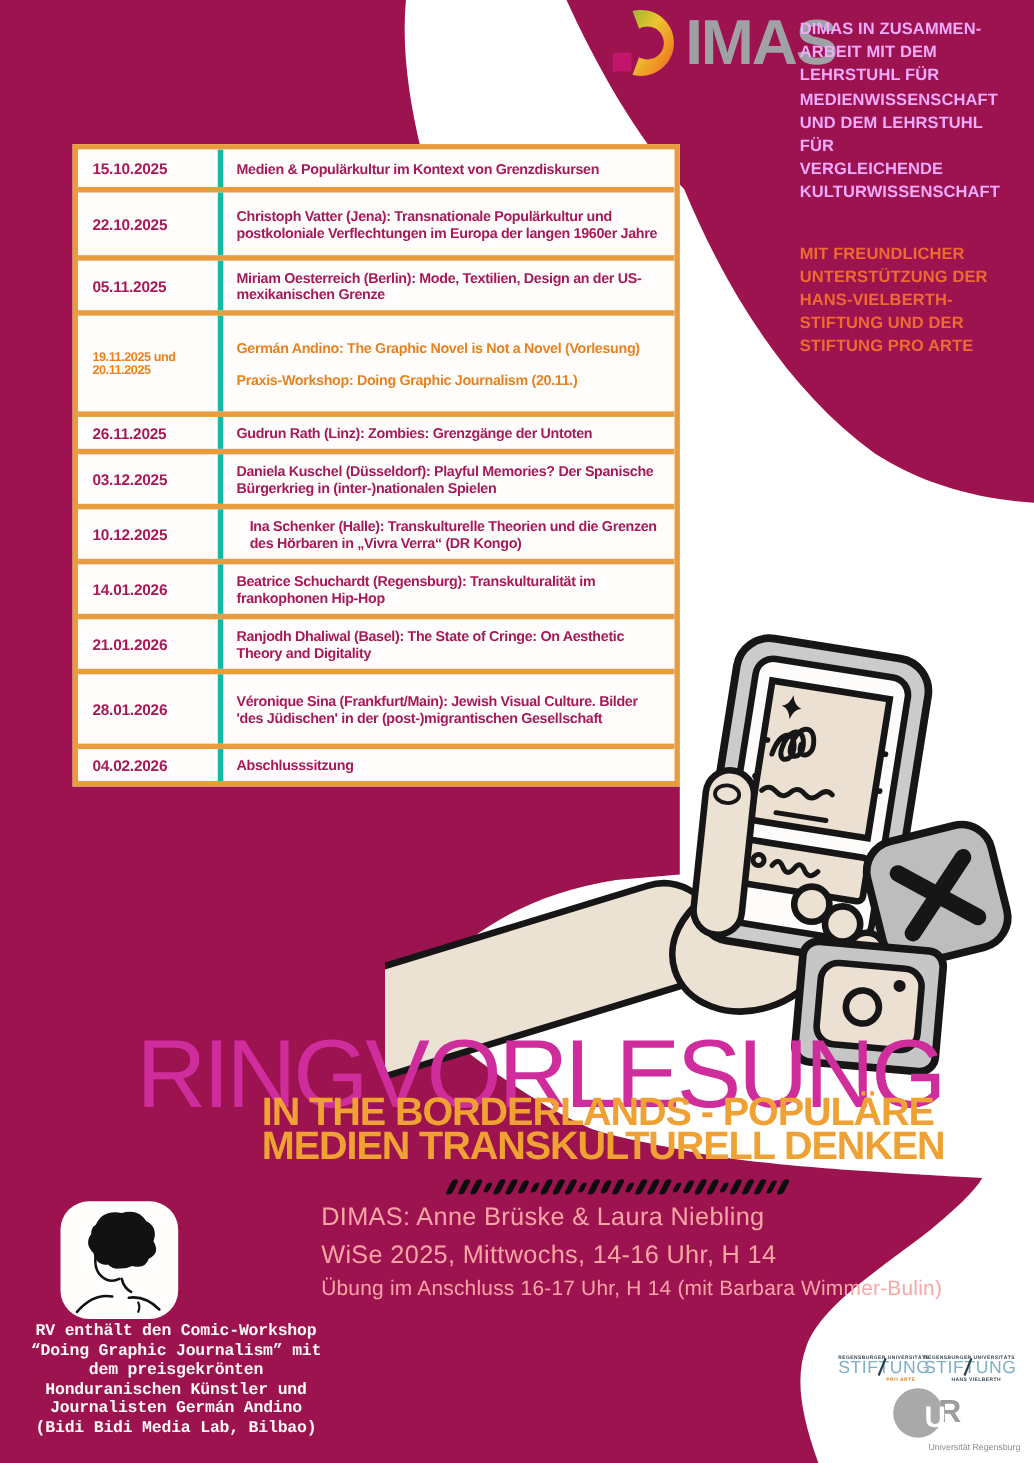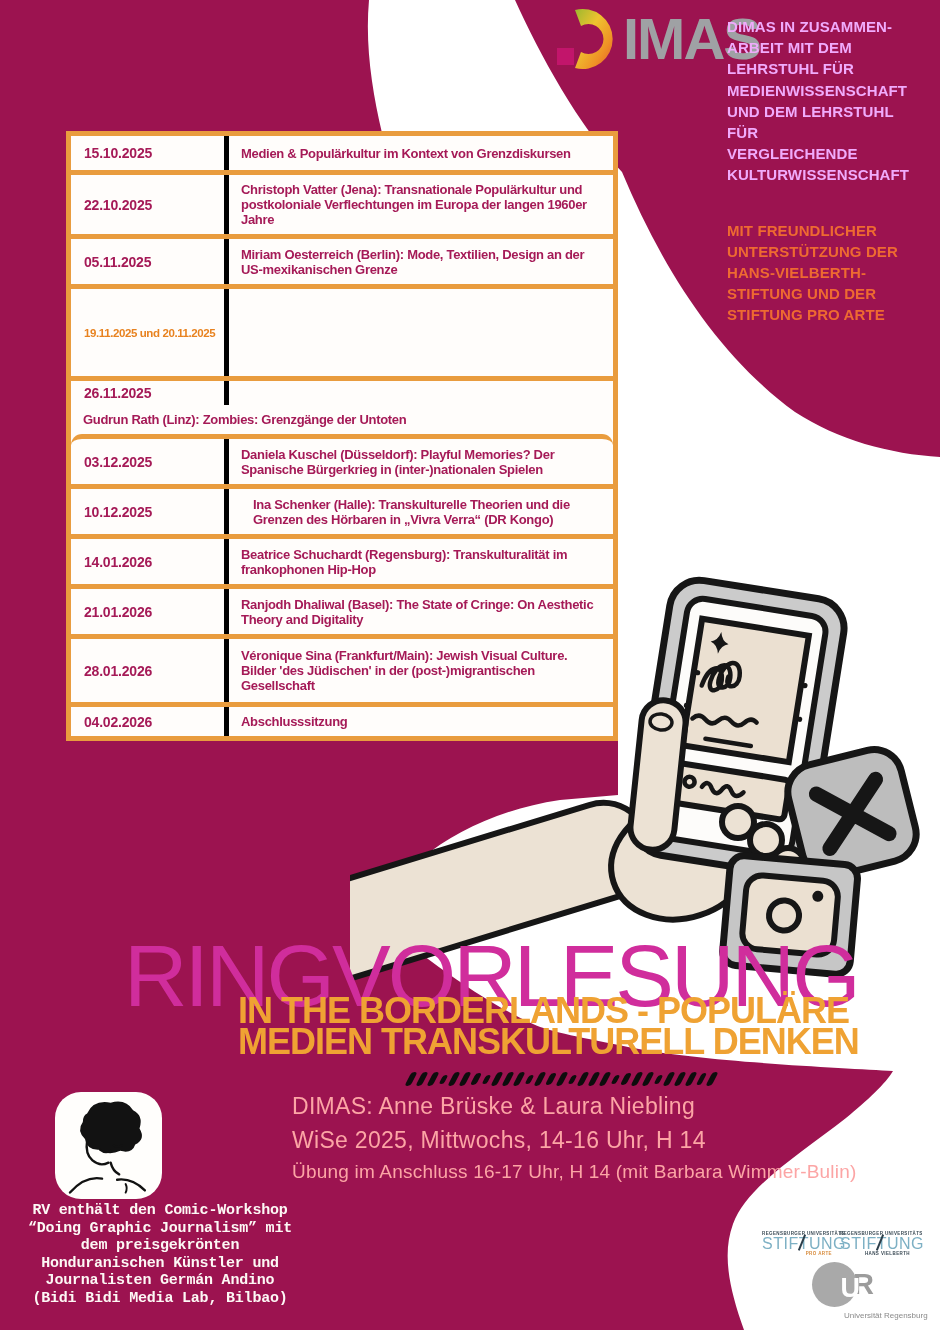--- a/index.html
+++ b/index.html
@@ -17,21 +17,21 @@
   .collab { position:absolute; left:727px; top:16px; width:200px; z-index:4;
             font-weight:bold; font-size:15px; line-height:21.2px; letter-spacing:0.1px; }
   .collab-primary { color:#f0abfc; }
   .collab-secondary { color:#ee6a31;margin-top:34px; }
 
   
   .sched { position:absolute; left:66px; top:131px; width:552px; z-index:2;
            border:5px solid #e99c3e; background:#fffdfb; }
   .trow { display:flex; background:#fffdfb; }
   .trow + .trow { border-top:5px solid #e99c3e; }
-  .cell-date { width:158px; flex:none; border-right:5px solid #000000;
+  .cell-date { width:132px; flex:none; border-right:5px solid #14b8a6;
                display:flex; align-items:center; padding:4px 6px 4px 13px;
                font-weight:bold; font-size:14px; color:#a51a57; letter-spacing:-0.2px; }
   .cell-topic { flex:1; display:flex; flex-direction:column; justify-content:center;
                 gap:14px; padding:7px 10px 7px 12px;
                 font-weight:bold; font-size:13px; line-height:15px; letter-spacing:-0.3px;
                 color:#a51a57; }
   .trow.hl .cell-date, .trow.hl .cell-topic { color:#e8821f; }
   .trow .cell-date.small { font-size:11.5px; letter-spacing:-0.4px; }
 
   
@@ -152,28 +152,32 @@
         </div>
       </div>
       <div class="trow" style="min-height: 50px;">
         <div class="cell-date">05.11.2025</div>
         <div class="cell-topic">
           <p>Miriam Oesterreich (Berlin): Mode, Textilien, Design an der US-mexikanischen Grenze</p>
         </div>
       </div>
       <div class="trow hl" style="min-height: 92px;">
         <div class="cell-date small">19.11.2025 und 20.11.2025</div>
-      </div>
-      <div class="trow" style="min-height: 34px; flex-direction: column;">
+        <div class="cell-topic">
+          <p>Germán Andino: The Graphic Novel is Not a Novel (Vorlesung)</p>
+          <p>Praxis-Workshop: Doing Graphic Journalism (20.11.)</p>
+        </div>
+      </div>
+      <div class="trow" style="min-height: 34px;">
         <div class="cell-date">26.11.2025</div>
         <div class="cell-topic">
           <p>Gudrun Rath (Linz): Zombies: Grenzgänge der Untoten</p>
         </div>
       </div>
-      <div class="trow" style="min-height: 50px; border-radius: 11px;">
+      <div class="trow" style="min-height: 50px;">
         <div class="cell-date">03.12.2025</div>
         <div class="cell-topic">
           <p>Daniela Kuschel (Düsseldorf): Playful Memories? Der Spanische Bürgerkrieg in (inter-)nationalen Spielen</p>
         </div>
       </div>
       <div class="trow" style="min-height: 50px; gap: 12px;">
         <div class="cell-date">10.12.2025</div>
         <div class="cell-topic">
           <p>Ina Schenker (Halle): Transkulturelle Theorien und die Grenzen des Hörbaren in „Vivra Verra“ (DR Kongo)</p>
         </div>

